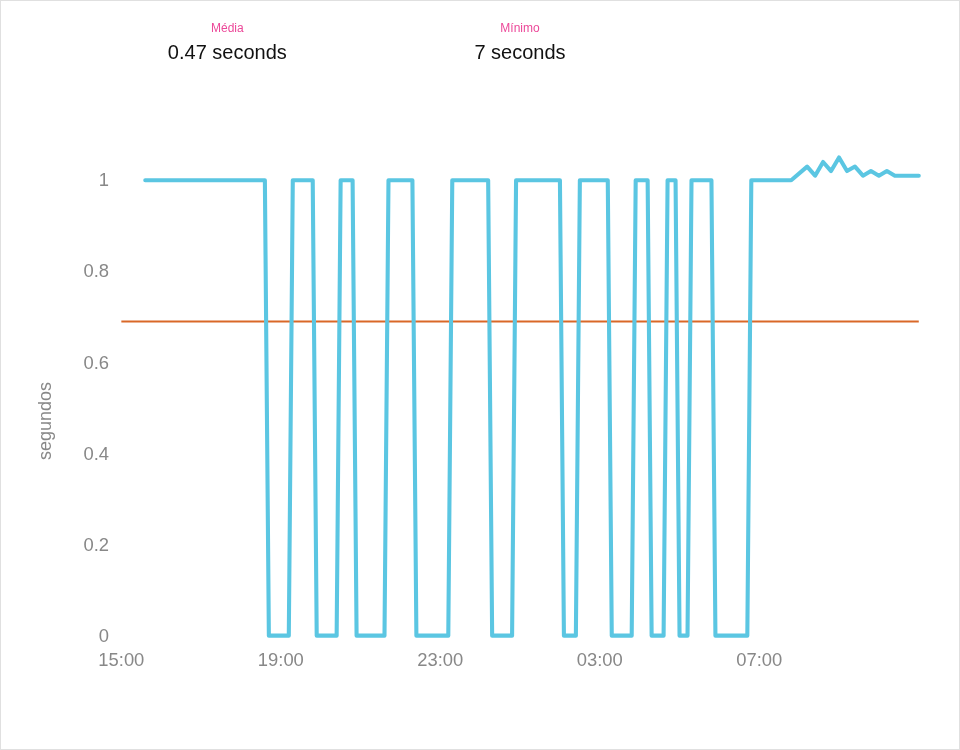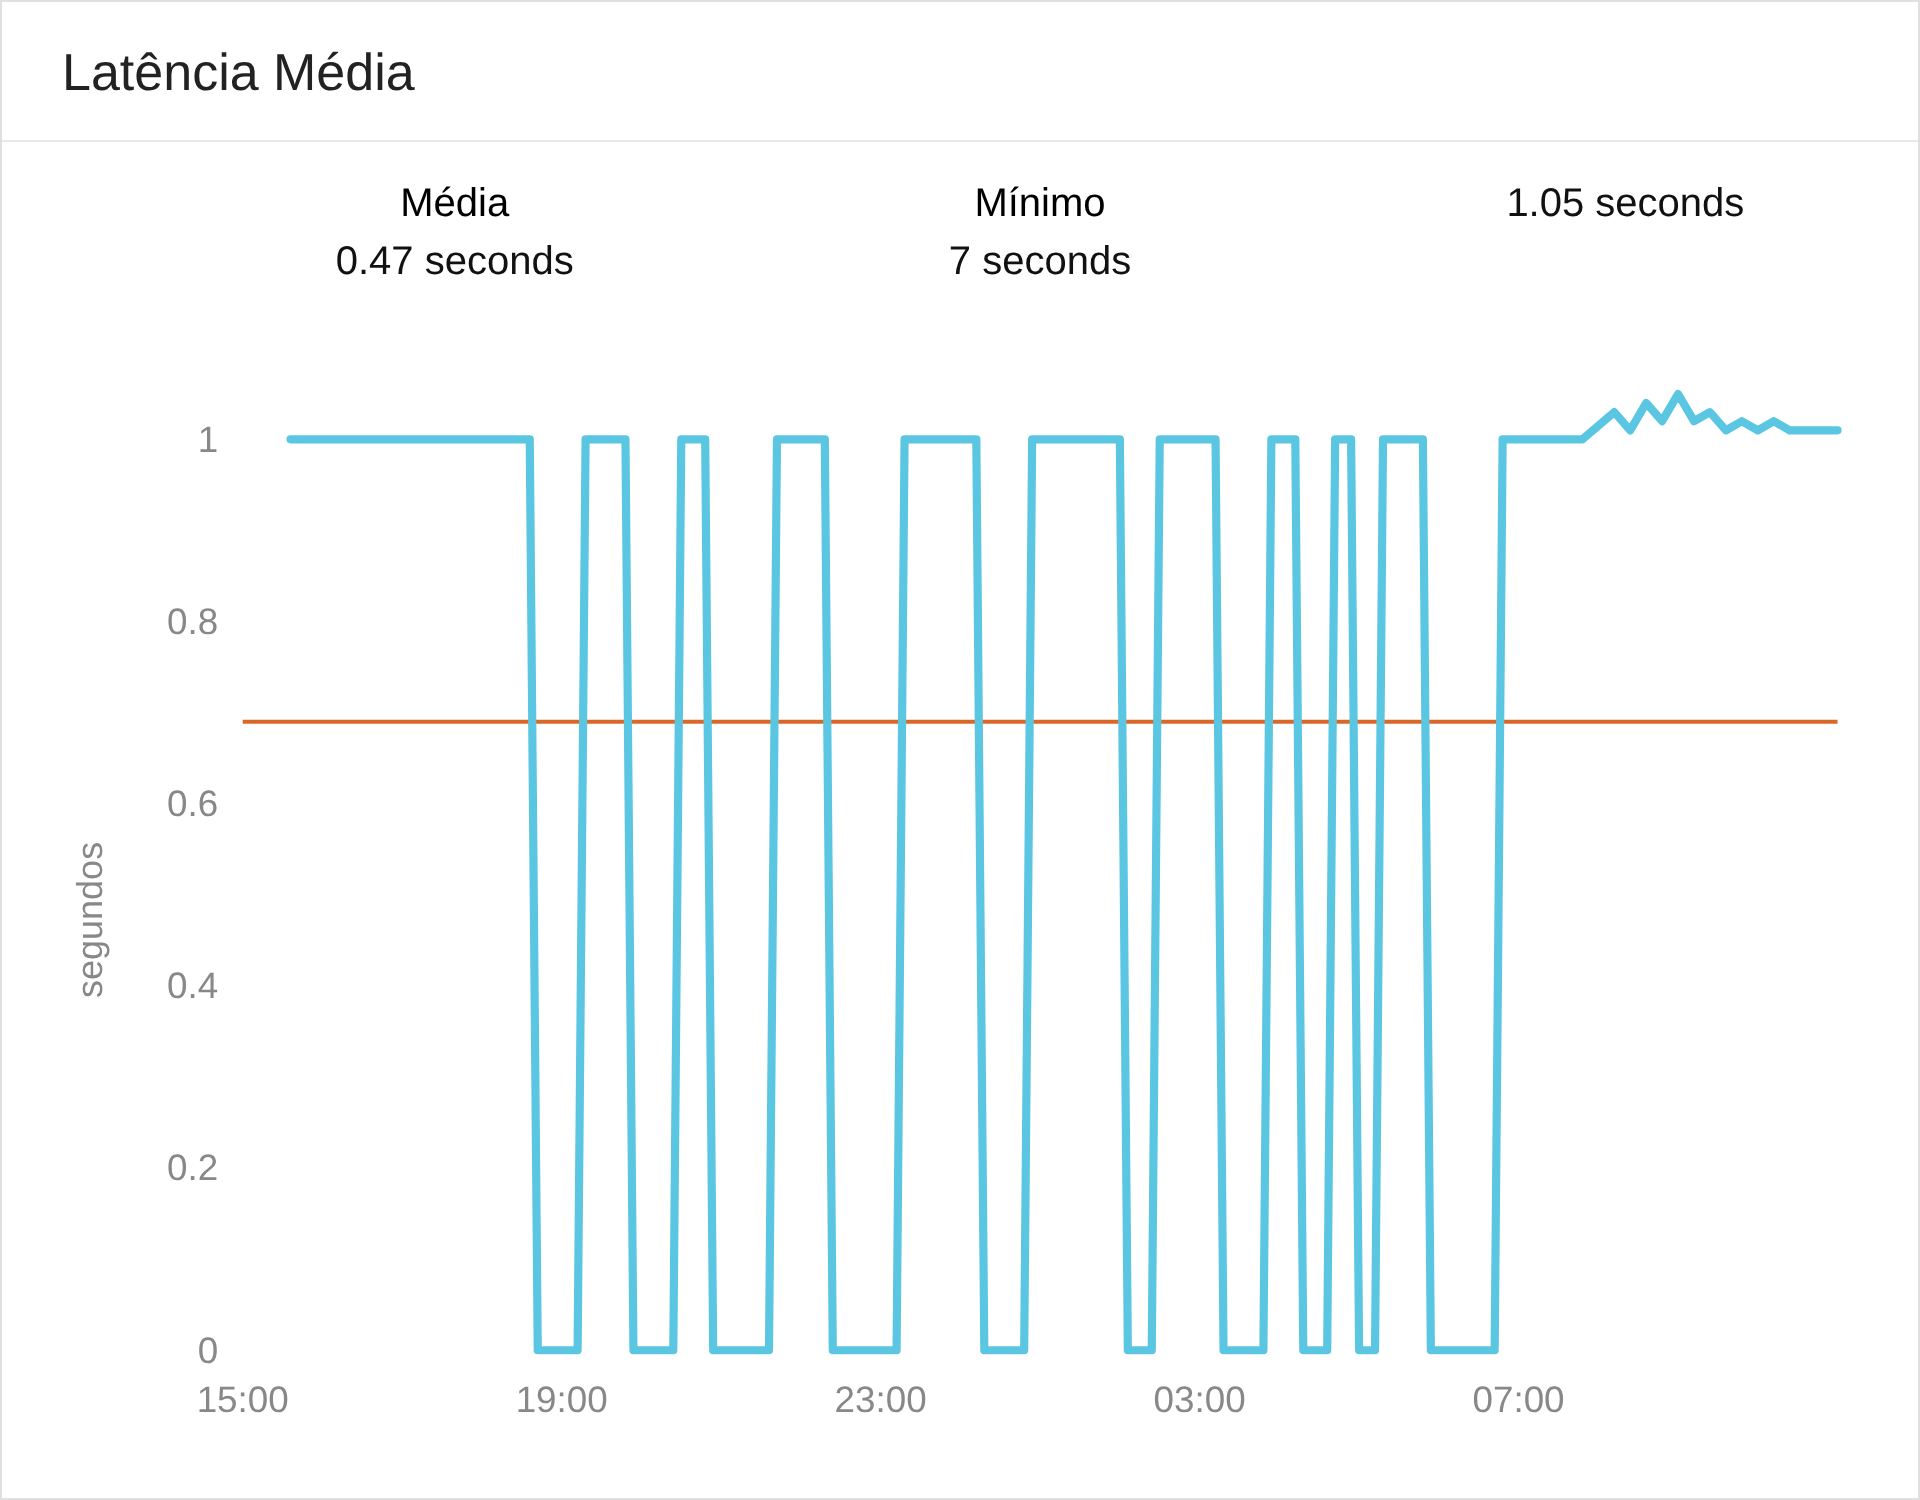--- a/index.html
+++ b/index.html
@@ -16,21 +16,21 @@
     font-size: 26px; font-weight: 500; color: #222;
     padding: 20px 30px 18px 30px; border-bottom: 1px solid #e8e8e8;
   }
   .stats-row {
     display: flex; padding: 20px 40px 8px 120px; gap: 80px;
   }
   .stat {
     flex: 1; text-align: center;
   }
   .stat-label {
-    font-size: 20px; color: #000000; font-weight: 400; margin-bottom: 6px;
+    font-size: 12px; color: #ec4899; font-weight: 400; margin-bottom: 6px;
   }
   .stat-value {
     font-size: 20px; color: #111; font-weight: 500;
   }
   .plot-wrap {
     flex: 1; position: relative; padding: 10px 30px 30px 30px;
     display: flex;
   }
   .y-axis-title {
     writing-mode: vertical-rl; transform: rotate(180deg);
@@ -44,33 +44,31 @@
   .ytick-label, .xtick-label {
     font-size: 18px; fill: #888; font-family: inherit;
   }
   .series-line { fill: none; stroke: #5bc6e2; stroke-width: 4; stroke-linejoin: round; stroke-linecap: round;}
   .avg-line { stroke: #d96828; stroke-width: 2; fill:none;}
 </style>
 </head>
 <body>
 
 <div class="card">
-  <div class="title">Latência Média</div>
 
   <div class="stats-row">
     <div class="stat">
       <div class="stat-label">Média</div>
       <div class="stat-value">0.47 seconds</div>
     </div>
     <div class="stat">
       <div class="stat-label">Mínimo</div>
       <div class="stat-value">7 seconds</div>
     </div>
     <div class="stat">
-      <div class="stat-value">1.05 seconds</div>
     </div>
   </div>
 
   <div class="plot-wrap">
     <div class="y-axis-title">segundos</div>
     <div class="plot">
       <svg class="chart" id="chart-svg" viewBox="0 0 850 540" width="100%" height="100%">
           <text x="48" y="506" text-anchor="end" class="ytick-label">0</text>
           <text x="48" y="416.9090909090909" text-anchor="end" class="ytick-label">0.2</text>
           <text x="48" y="327.8181818181818" text-anchor="end" class="ytick-label">0.4</text>

